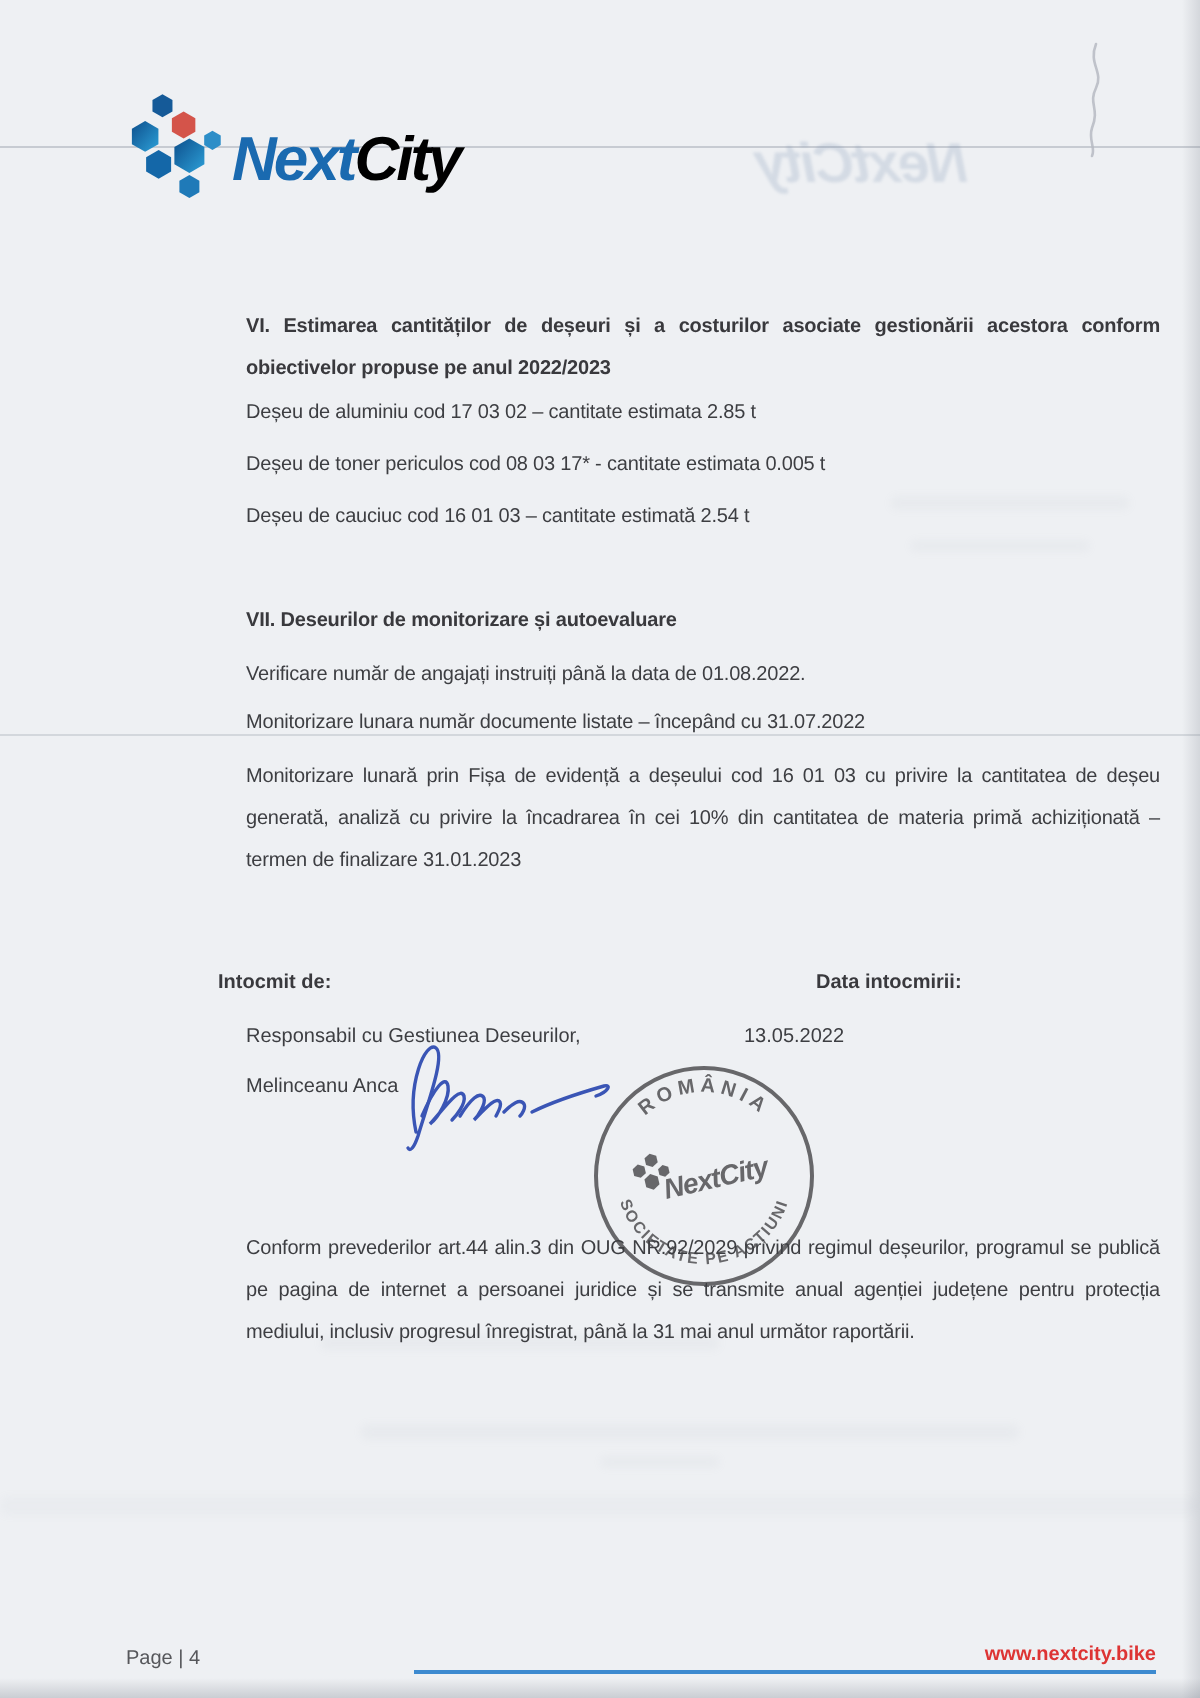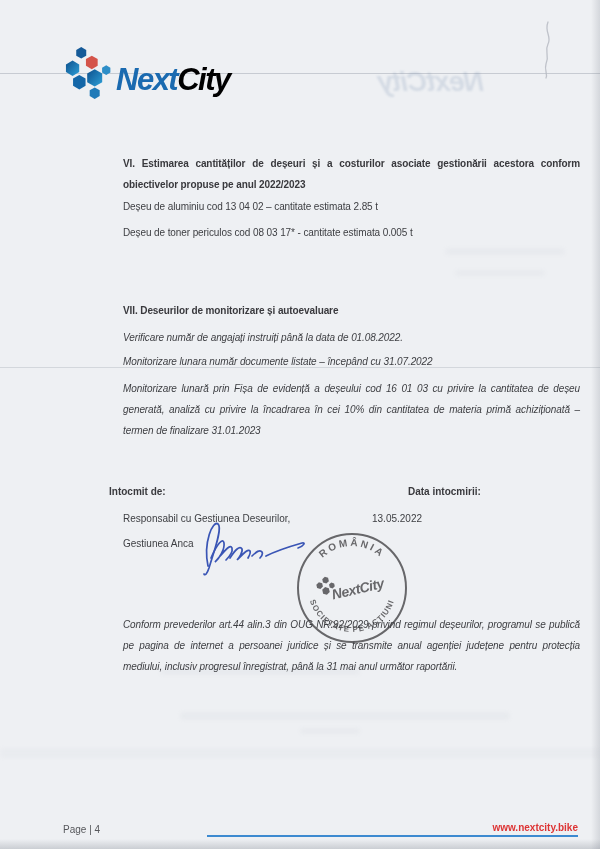--- a/index.html
+++ b/index.html
@@ -26,21 +26,21 @@
   }
   .squiggle{position:absolute;left:533px;top:18px;}
   
   .logo{position:absolute;left:62px;top:44px;display:flex;align-items:center;}
   .logo-text{font-style:italic;font-weight:bold;font-size:31px;letter-spacing:-1.5px;margin-left:4px;margin-top:12px;white-space:nowrap;}
   .logo-next{color:#1a6ab0;}
   .logo-city{color:#000000;}
   
   .tblock{position:absolute;left:123px;width:457px;font-size:10px;line-height:21px;letter-spacing:-.1px;}
   .bold{font-weight:bold;color:#39393d;}
-  .ital{font-style:italic;}
+  .ital{}
   .just{text-align:justify;text-align-last:left;}
   .abs{position:absolute;white-space:nowrap;}
   
   .signature{position:absolute;left:196px;top:512px;}
   
   .stamp{position:absolute;left:295px;top:531px;width:114px;height:114px;opacity:.82;}
   svg text{font-family:"Liberation Sans", sans-serif;}
   
   .footer-page{position:absolute;left:63px;top:824px;font-size:10px;color:#56575b;white-space:nowrap;}
   .footer-line{position:absolute;left:207px;top:835px;width:371px;height:2px;background:#3d8ad0;}
@@ -84,33 +84,34 @@
         <polygon points="46,21 50.3,23.5 50.3,28.5 46,31 41.7,28.5 41.7,23.5" fill="#2d8ec8"></polygon>
         <polygon points="34,25 41.8,29.5 41.8,38.5 34,43 26.2,38.5 26.2,29.5" fill="url(#bg1)"></polygon>
         <polygon points="18,31 24.5,34.75 24.5,42.25 18,46 11.5,42.25 11.5,34.75" fill="#1467a8"></polygon>
         <polygon points="34,44 39.2,47 39.2,53 34,56 28.8,53 28.8,47" fill="#1f7ab8"></polygon>
       </g>
     </svg>
     <div class="logo-text"><span class="logo-next">Next</span><span class="logo-city">City</span></div>
   </div>
 
   <div class="tblock bold just" style="top:153px;">VI. Estimarea cantităților de deșeuri și a costurilor asociate gestionării acestora conform obiectivelor propuse pe anul 2022/2023</div>
-  <div class="tblock" style="top:196px;">Deșeu de aluminiu cod 13 04 02 – cantitate estimata 2.85 t</div>
+  <div class="tblock" style="top:196px;">Deșeu de aluminiu cod 17 03 02 – cantitate estimata 2.85 t</div>
   <div class="tblock" style="top:222px;">Deșeu de toner periculos cod 08 03 17* - cantitate estimata 0.005 t</div>
+  <div class="tblock" style="top:248px;">Deșeu de cauciuc cod 16 01 03 – cantitate estimată 2.54 t</div>
 
   <div class="tblock bold" style="top:300px;">VII. Deseurilor de monitorizare și autoevaluare</div>
   <div class="tblock ital" style="top:327px;">Verificare număr de angajați instruiți până la data de 01.08.2022.</div>
   <div class="tblock ital" style="top:351px;">Monitorizare lunara număr documente listate – începând cu 31.07.2022</div>
   <div class="tblock ital just" style="top:378px;">Monitorizare lunară prin Fișa de evidență a deșeului cod 16 01 03 cu privire la cantitatea de deșeu generată, analiză cu privire la încadrarea în cei 10% din cantitatea de materia primă achiziționată – termen de finalizare 31.01.2023</div>
 
   <div class="abs bold" style="left:109px;top:486px;font-size:10px;">Intocmit de:</div>
   <div class="abs bold" style="left:408px;top:486px;font-size:10px;">Data intocmirii:</div>
   <div class="abs" style="left:123px;top:513px;font-size:10px;">Responsabil cu Gestiunea Deseurilor,</div>
   <div class="abs" style="left:372px;top:513px;font-size:10px;">13.05.2022</div>
-  <div class="abs" style="left:123px;top:538px;font-size:10px;">Gestiunea Anca</div>
+  <div class="abs" style="left:123px;top:538px;font-size:10px;">Melinceanu Anca</div>
 
   <svg class="signature" width="116" height="70" viewBox="0 0 116 70">
     <g fill="none" stroke="#3a55b5" stroke-width="1.7" stroke-linecap="round">
       <path d="M12,54 C7,30 17,8 22,12 C27,16 17,42 13,56 C11,62 9,64 8,62"></path>
       <path d="M15,46 C21,32 27,25 28,31 C29,37 23,47 19,50 C27,41 34,31 36,36 C37,40 32,46 30,48"></path>
       <path d="M34,46 C39,38 44,33 46,37 C47,40 43,46 41,48 C46,43 52,36 54,39 C55,41 53,44 52,46"></path>
       <path d="M56,44 C60,40 64,37 66,40 C67,42 65,45 64,46"></path>
       <path d="M70,44 C80,39 92,35 106,31 C110,30 108,34 102,36"></path>
     </g>
   </svg>

